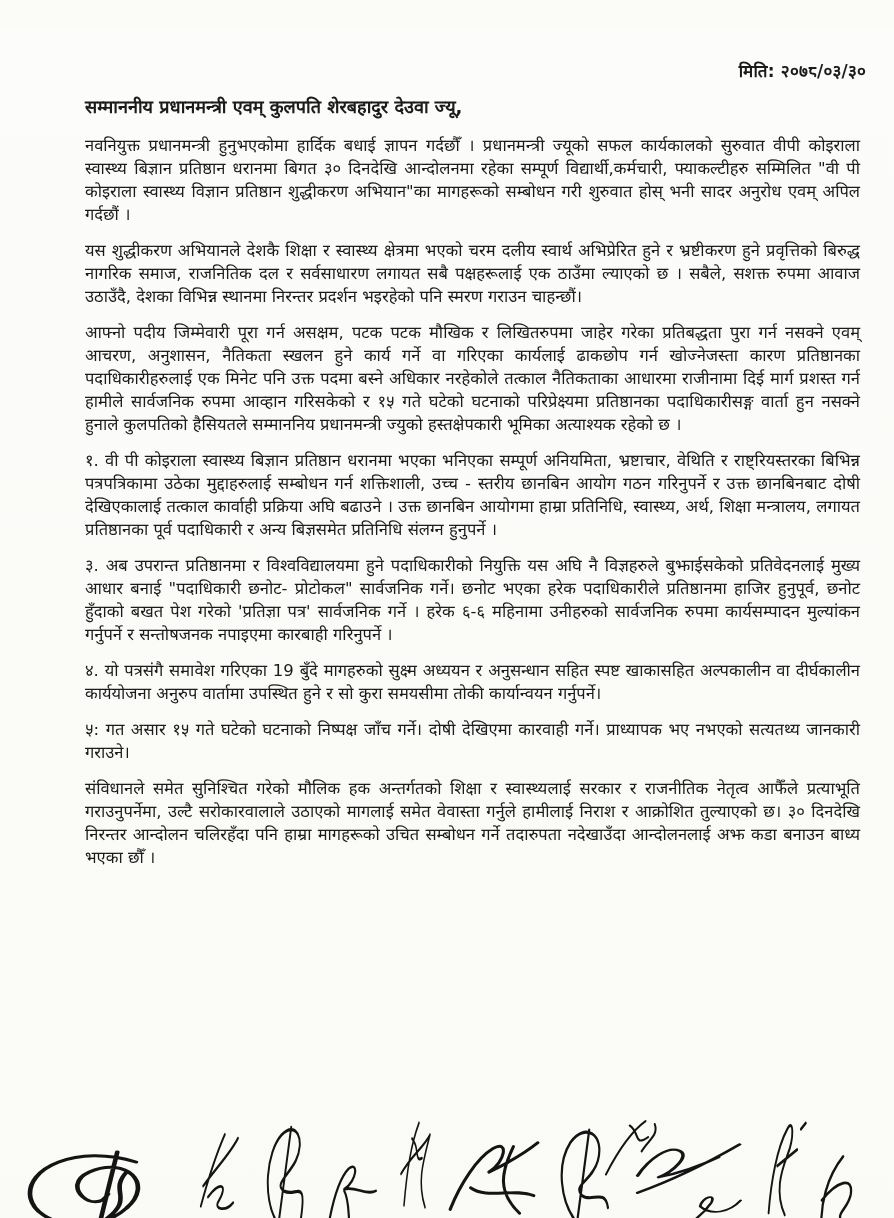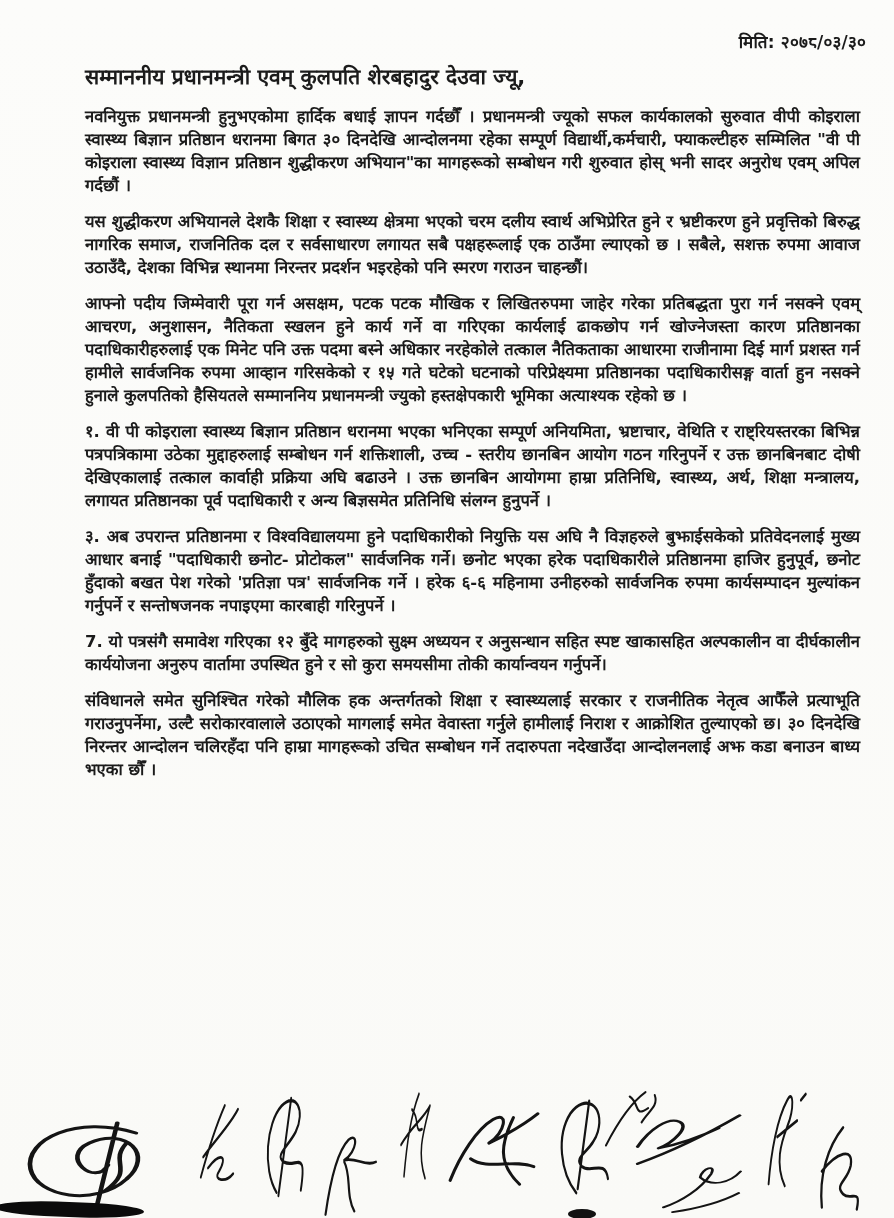--- a/index.html
+++ b/index.html
@@ -7,44 +7,45 @@
     width: 894px; height: 1218px;
     background: #fbfbf8;
     position: relative;
     overflow: hidden;
     font-family: "DejaVu Sans", sans-serif;
     color: #1b1b1b;
   }
   .page {
     position: absolute; inset: 0;
     background: linear-gradient(180deg, #fcfcfa 0%, #fafaf7 100%);
+    margin-top: 29px;
   }
   .date-line {
     position: absolute;
     top: 30px; right: 28px;
     font-size: 17px;
     font-weight: 600;
     letter-spacing: 0.2px;
   }
   .content {
     position: absolute;
     top: 66px; left: 85px; right: 34px;
   }
   .salutation {
-    font-size: 21px;
+    font-size: 18px;
     font-weight: 600;
     margin: 0 0 16px 0;
     line-height: 23px;
   }
   .para {
     font-size: 16.5px;
     line-height: 23px;
     margin: 0 0 13px 0;
     text-align: justify;
-    font-weight: 700;
+    font-weight: 400;
   }
   .demand { margin-bottom: 13px; }
   .signature-block {
     position: absolute;
     left: 0; top: 1085px;
     width: 894px; height: 133px;
   }
   .sig { position: absolute; }
   .sig svg { display: block; width: 100%; height: 100%; }
   .sig path {
@@ -79,21 +80,22 @@
 
   <div class="content">
     <div class="salutation">सम्माननीय प्रधानमन्त्री एवम् कुलपति शेरबहादुर देउवा ज्यू,</div>
 
     <p class="para">नवनियुक्त प्रधानमन्त्री हुनुभएकोमा हार्दिक बधाई ज्ञापन गर्दछौँ । प्रधानमन्त्री ज्यूको सफल कार्यकालको सुरुवात वीपी कोइराला स्वास्थ्य बिज्ञान प्रतिष्ठान धरानमा बिगत ३० दिनदेखि आन्दोलनमा रहेका सम्पूर्ण विद्यार्थी,कर्मचारी, फ्याकल्टीहरु सम्मिलित "वी पी कोइराला स्वास्थ्य विज्ञान प्रतिष्ठान शुद्धीकरण अभियान"का मागहरूको सम्बोधन गरी शुरुवात होस् भनी सादर अनुरोध एवम् अपिल गर्दछौं ।</p>
     <p class="para">यस शुद्धीकरण अभियानले देशकै शिक्षा र स्वास्थ्य क्षेत्रमा भएको चरम दलीय स्वार्थ अभिप्रेरित हुने र भ्रष्टीकरण हुने प्रवृत्तिको बिरुद्ध नागरिक समाज, राजनितिक दल र सर्वसाधारण लगायत सबै पक्षहरूलाई एक ठाउँमा ल्याएको छ । सबैले, सशक्त रुपमा आवाज उठाउँदै, देशका विभिन्न स्थानमा निरन्तर प्रदर्शन भइरहेको पनि स्मरण गराउन चाहन्छौं।</p>
     <p class="para">आफ्नो पदीय जिम्मेवारी पूरा गर्न असक्षम, पटक पटक मौखिक र लिखितरुपमा जाहेर गरेका प्रतिबद्धता पुरा गर्न नसक्ने एवम् आचरण, अनुशासन, नैतिकता स्खलन हुने कार्य गर्ने वा गरिएका कार्यलाई ढाकछोप गर्न खोज्नेजस्ता कारण प्रतिष्ठानका पदाधिकारीहरुलाई एक मिनेट पनि उक्त पदमा बस्ने अधिकार नरहेकोले तत्काल नैतिकताका आधारमा राजीनामा दिई मार्ग प्रशस्त गर्न हामीले सार्वजनिक रुपमा आव्हान गरिसकेको र १५ गते घटेको घटनाको परिप्रेक्ष्यमा प्रतिष्ठानका पदाधिकारीसङ्ग वार्ता हुन नसक्ने हुनाले कुलपतिको हैसियतले सम्माननिय प्रधानमन्त्री ज्युको हस्तक्षेपकारी भूमिका अत्याश्यक रहेको छ ।</p>
 
     <p class="para demand">१. वी पी कोइराला स्वास्थ्य बिज्ञान प्रतिष्ठान धरानमा भएका भनिएका सम्पूर्ण अनियमिता, भ्रष्टाचार, वेथिति र राष्ट्रियस्तरका बिभिन्न पत्रपत्रिकामा उठेका मुद्दाहरुलाई सम्बोधन गर्न शक्तिशाली, उच्च - स्तरीय छानबिन आयोग गठन गरिनुपर्ने र उक्त छानबिनबाट दोषी देखिएकालाई तत्काल कार्वाही प्रक्रिया अघि बढाउने । उक्त छानबिन आयोगमा हाम्रा प्रतिनिधि, स्वास्थ्य, अर्थ, शिक्षा मन्त्रालय, लगायत प्रतिष्ठानका पूर्व पदाधिकारी र अन्य बिज्ञसमेत प्रतिनिधि संलग्न हुनुपर्ने ।</p>
     <p class="para demand">३. अब उपरान्त प्रतिष्ठानमा र विश्वविद्यालयमा हुने पदाधिकारीको नियुक्ति यस अघि नै विज्ञहरुले बुझाईसकेको प्रतिवेदनलाई मुख्य आधार बनाई "पदाधिकारी छनोट- प्रोटोकल" सार्वजनिक गर्ने। छनोट भएका हरेक पदाधिकारीले प्रतिष्ठानमा हाजिर हुनुपूर्व, छनोट हुँदाको बखत पेश गरेको 'प्रतिज्ञा पत्र' सार्वजनिक गर्ने । हरेक ६-६ महिनामा उनीहरुको सार्वजनिक रुपमा कार्यसम्पादन मुल्यांकन गर्नुपर्ने र सन्तोषजनक नपाइएमा कारबाही गरिनुपर्ने ।</p>
-    <p class="para demand">7. यो पत्रसंगै समावेश गरिएका १२ बुँदे मागहरुको सुक्ष्म अध्ययन र अनुसन्धान सहित स्पष्ट खाकासहित अल्पकालीन वा दीर्घकालीन कार्ययोजना अनुरुप वार्तामा उपस्थित हुने र सो कुरा समयसीमा तोकी कार्यान्वयन गर्नुपर्ने।</p>
+    <p class="para demand">४. यो पत्रसंगै समावेश गरिएका 19 बुँदे मागहरुको सुक्ष्म अध्ययन र अनुसन्धान सहित स्पष्ट खाकासहित अल्पकालीन वा दीर्घकालीन कार्ययोजना अनुरुप वार्तामा उपस्थित हुने र सो कुरा समयसीमा तोकी कार्यान्वयन गर्नुपर्ने।</p>
+    <p class="para demand">५: गत असार १५ गते घटेको घटनाको निष्पक्ष जाँच गर्ने। दोषी देखिएमा कारवाही गर्ने। प्राध्यापक भए नभएको सत्यतथ्य जानकारी गराउने।</p>
 
     <p class="para">संविधानले समेत सुनिश्चित गरेको मौलिक हक अन्तर्गतको शिक्षा र स्वास्थ्यलाई सरकार र राजनीतिक नेतृत्व आफैँले प्रत्याभूति गराउनुपर्नेमा, उल्टै सरोकारवालाले उठाएको मागलाई समेत वेवास्ता गर्नुले हामीलाई निराश र आक्रोशित तुल्याएको छ। ३० दिनदेखि निरन्तर आन्दोलन चलिरहँदा पनि हाम्रा मागहरूको उचित सम्बोधन गर्ने तदारुपता नदेखाउँदा आन्दोलनलाई अझ कडा बनाउन बाध्य भएका छौँ ।</p>
   </div>
 
   <div class="signature-block">
 
     <span class="sig" style="left:15px; top:30px; width:155px; height:100px;">
       <svg viewBox="0 0 100 100" preserveAspectRatio="none">
           <path d="M78 18 C40 0 6 24 10 54 C14 82 52 92 72 64 C90 40 72 12 48 28 C28 42 52 72 60 50 M66 8 L52 96 M72 28 C60 48 78 54 58 76"></path>
         </svg>

